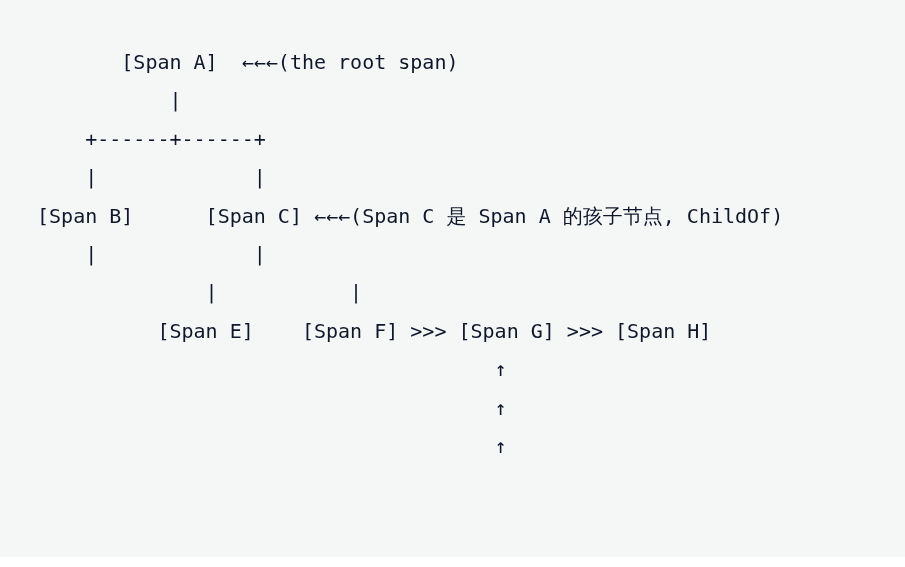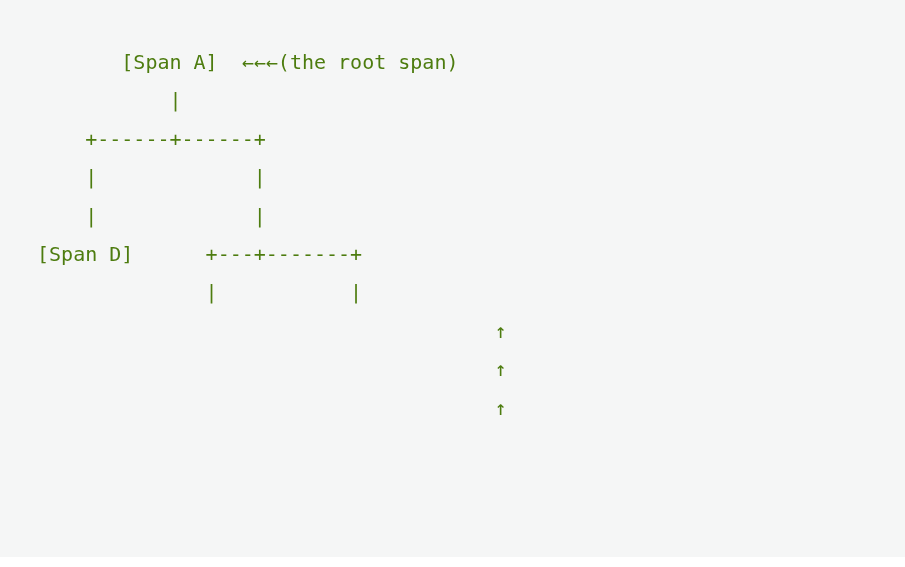--- a/index.html
+++ b/index.html
@@ -23,33 +23,34 @@
   }
   .ascii {
     margin: 0;
   }
   .ascii .line {
     white-space: pre;
     font-family: "DejaVu Sans Mono", "Liberation Mono", monospace;
     font-size: 20px;
     line-height: 38.4px;
     height: 38.4px;
-    color: #4d7c0f;
+    color: #0f172a;
     letter-spacing: 0;
   }
 </style>
 </head>
 <body>
 
 <div class="code-block">
   <div class="ascii">
     <div class="line">        [Span A]  ←←←(the root span)</div>
     <div class="line">            |</div>
     <div class="line">     +------+------+</div>
     <div class="line">     |             |</div>
+    <div class="line"> [Span B]      [Span C] ←←←(Span C 是 Span A 的孩子节点, ChildOf)</div>
     <div class="line">     |             |</div>
-    <div class="line"> [Span D]      +---+-------+</div>
     <div class="line">               |           |</div>
+    <div class="line">           [Span E]    [Span F] &gt;&gt;&gt; [Span G] &gt;&gt;&gt; [Span H]</div>
     <div class="line">                                       ↑</div>
     <div class="line">                                       ↑</div>
     <div class="line">                                       ↑</div>
   </div>
 </div>
 
 </body></html>

